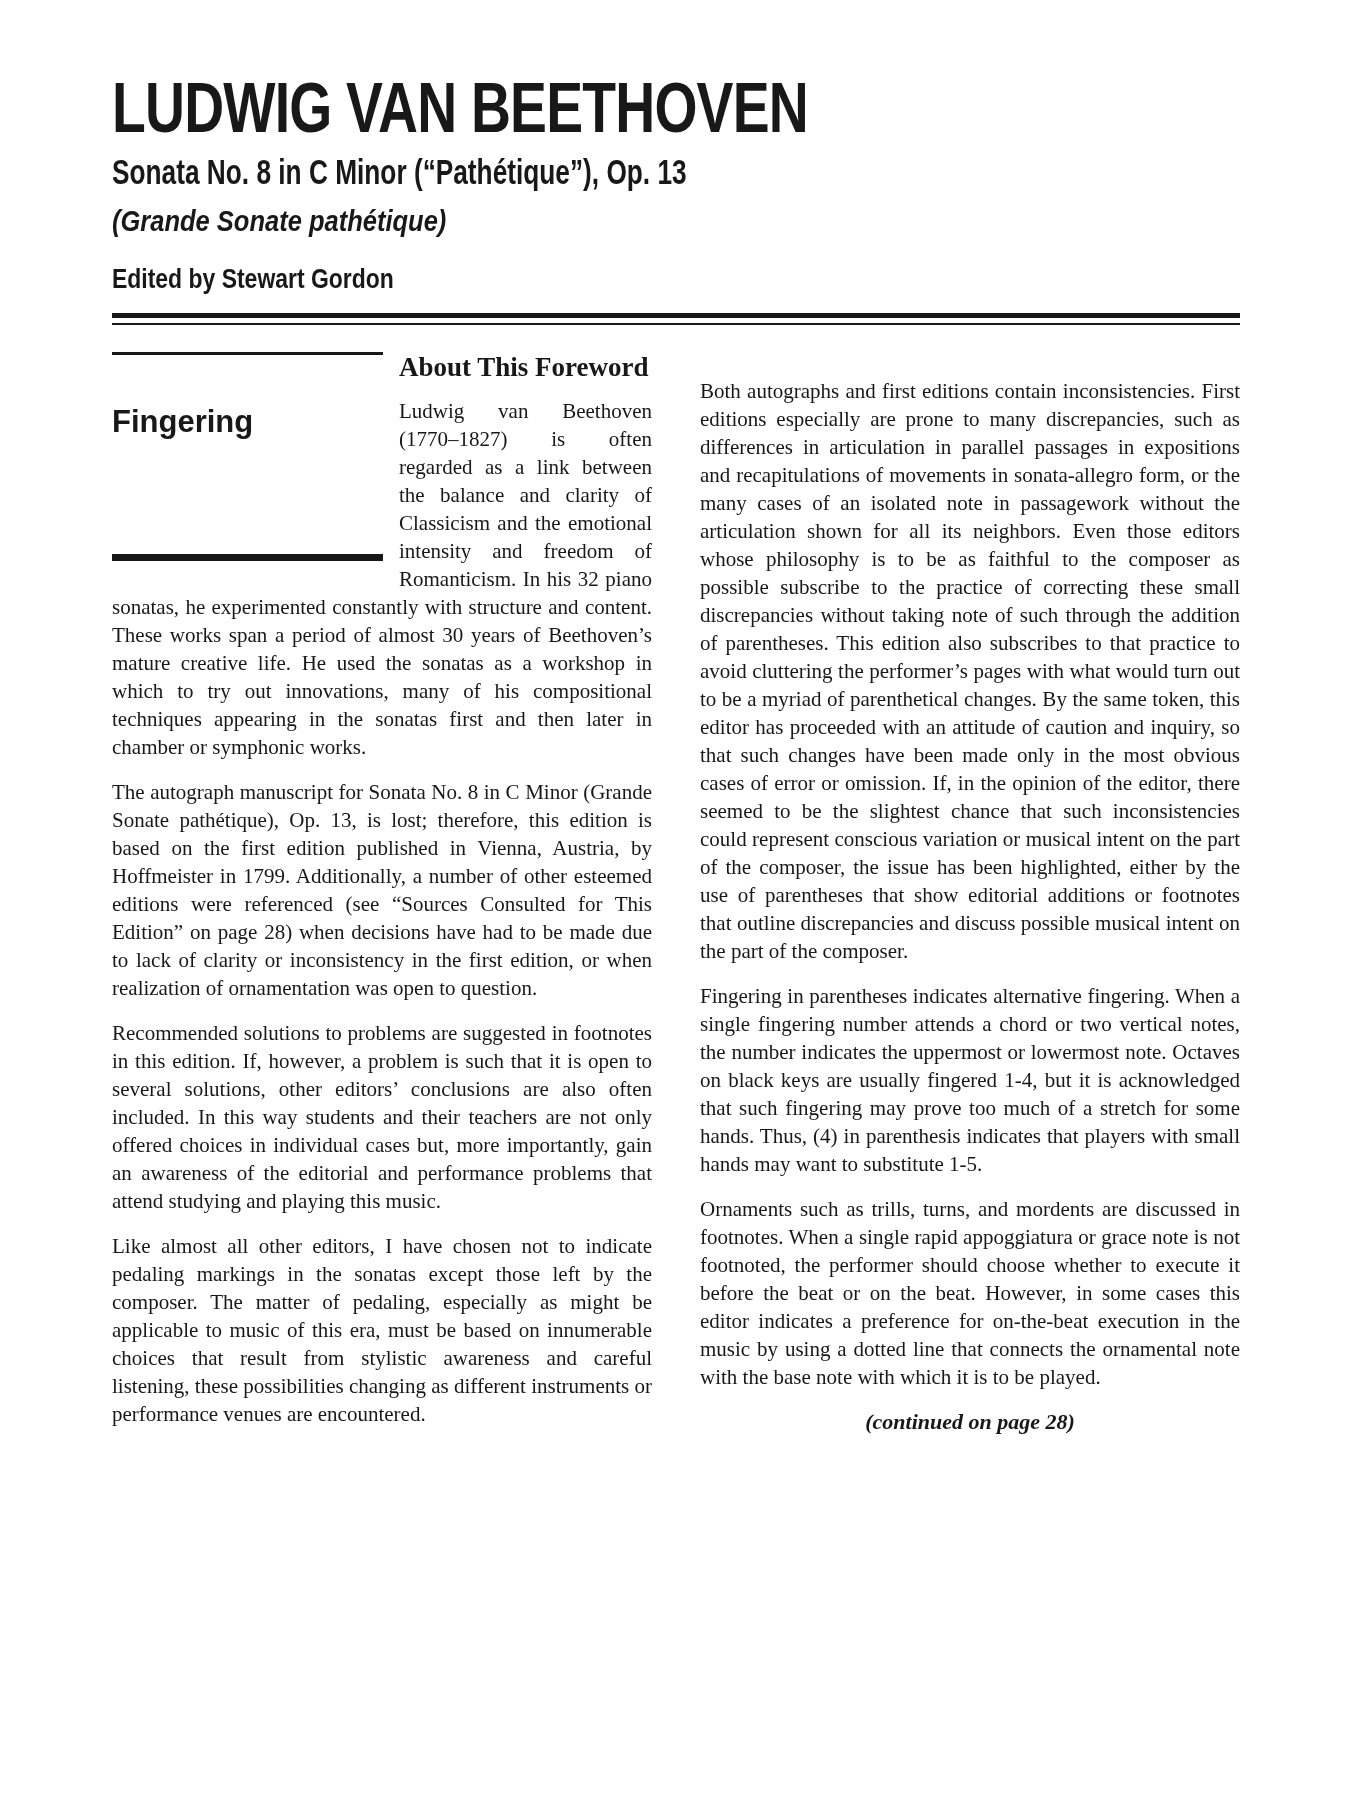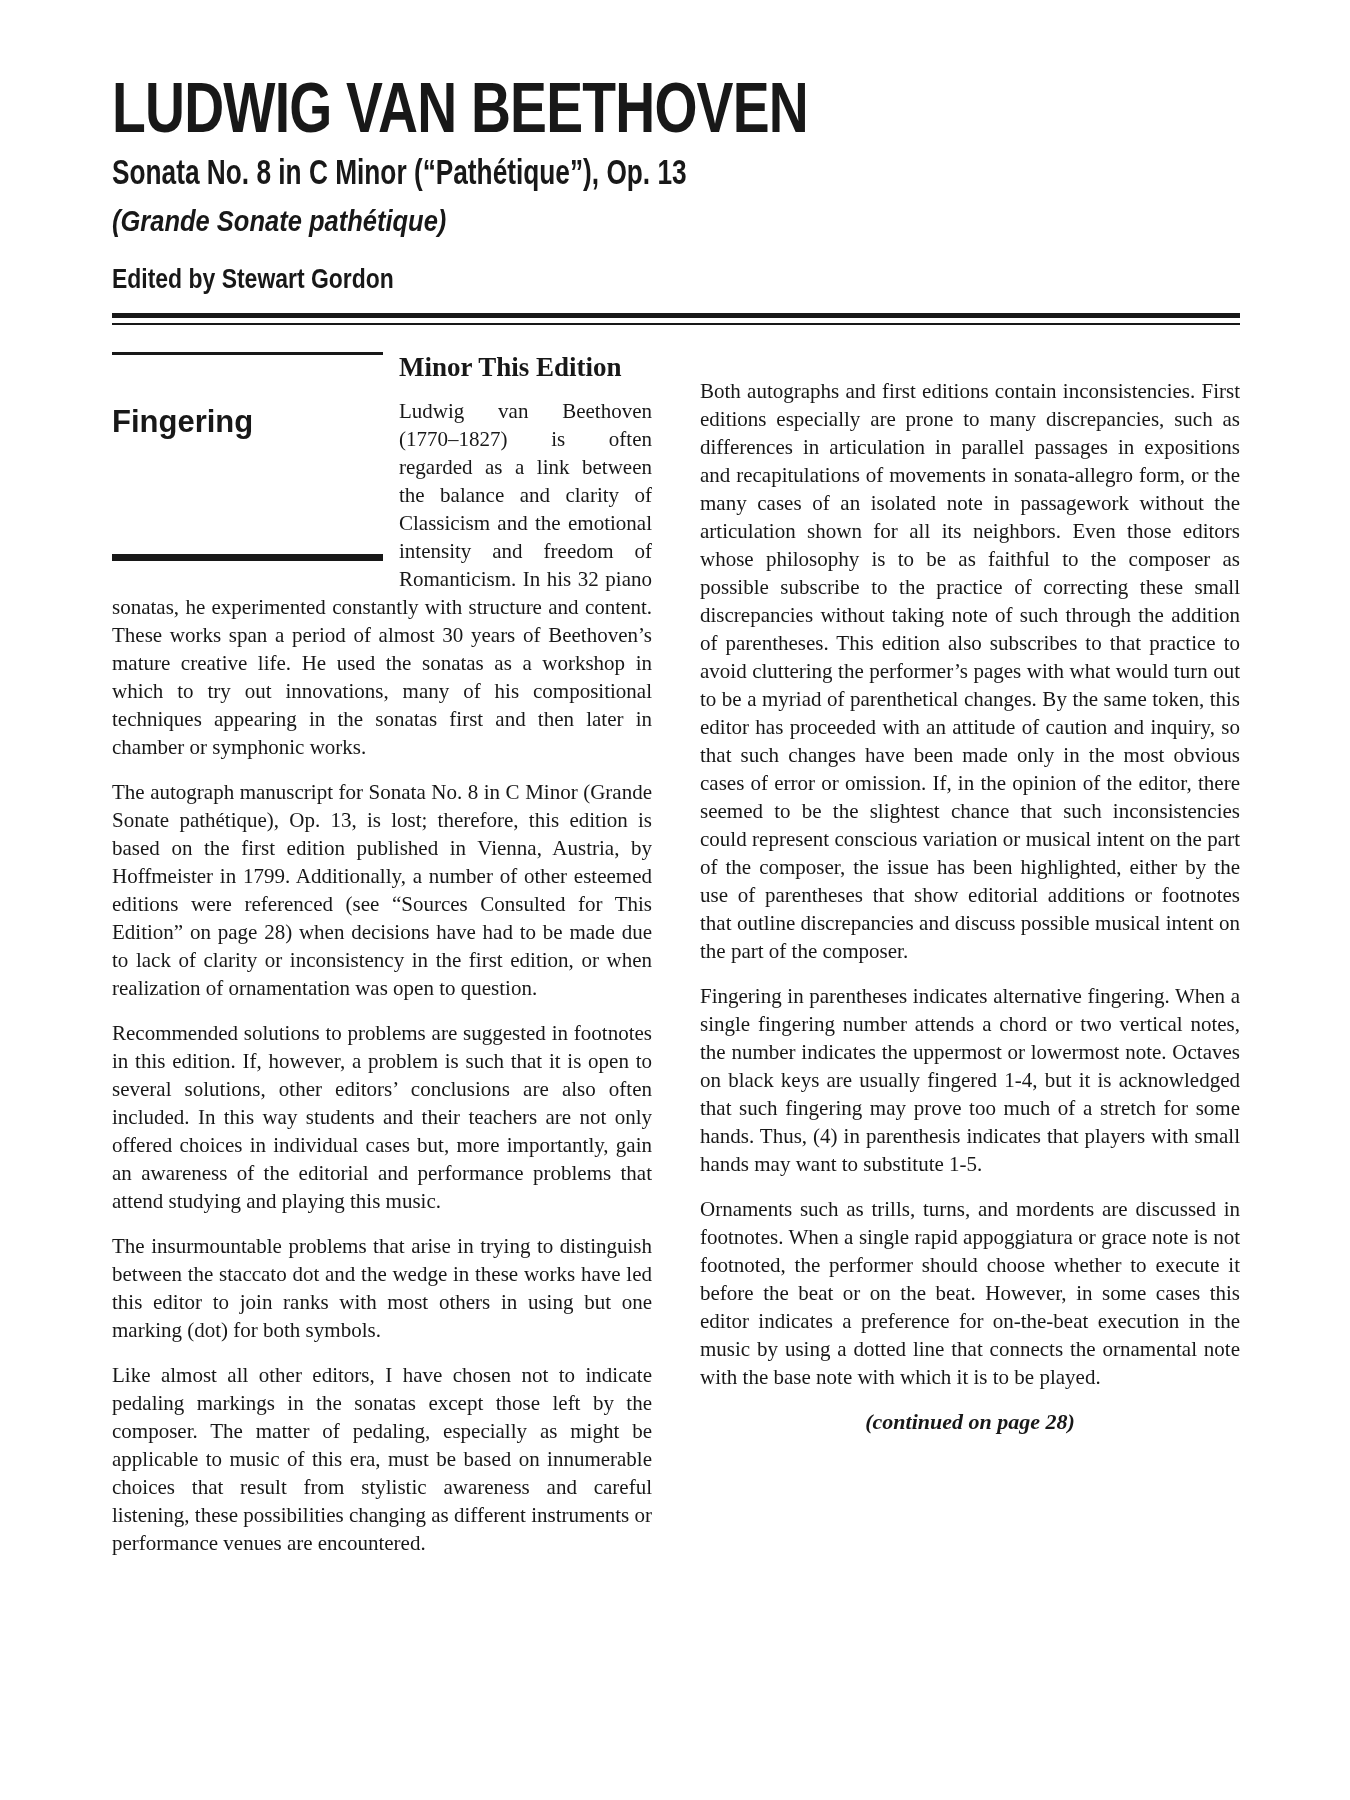--- a/index.html
+++ b/index.html
@@ -146,25 +146,24 @@
   </header>
 
   <div class="double-rule"></div>
 
   <div class="columns">
 
     <div class="col col-left">
       <div class="foreword-box">
         <div class="foreword-label">Fingering</div>
       </div>
-      <h4 class="about-heading">Minor This Edition</h4>
+      <h4 class="about-heading">About This Foreword</h4>
       <p>Ludwig van Beethoven (1770–1827) is often regarded as a link between the balance and clarity of Classicism and the emotional intensity and freedom of Romanticism. In his 32 piano sonatas, he experimented constantly with structure and content. These works span a period of almost 30 years of Beethoven’s mature creative life. He used the sonatas as a workshop in which to try out innovations, many of his compositional techniques appearing in the sonatas first and then later in chamber or symphonic works.</p>
       <p>The autograph manuscript for Sonata No. 8 in C Minor (Grande Sonate pathétique), Op. 13, is lost; therefore, this edition is based on the first edition published in Vienna, Austria, by Hoffmeister in 1799.  Additionally, a number of other esteemed editions were referenced (see “Sources Consulted for This Edition” on page 28) when decisions have had to be made due to lack of clarity or inconsistency in the first edition, or when realization of ornamentation was open to question.</p>
       <p>Recommended solutions to problems are suggested in footnotes in this edition.  If, however, a problem is such that it is open to several solutions, other editors’ conclusions are also often included.  In this way students and their teachers are not only offered choices in individual cases but, more importantly, gain an awareness of the editorial and performance problems that attend studying and playing this music.</p>
-      <p>The insurmountable problems that arise in trying to distinguish between the staccato dot and the wedge in these works have led this editor to join ranks with most others in using but one marking (dot) for both symbols.</p>
       <p>Like almost all other editors, I have chosen not to indicate pedaling markings in the sonatas except those left by the composer.  The matter of pedaling, especially as might be applicable to music of this era, must be based on innumerable choices that result from stylistic awareness and careful listening, these possibilities changing as different instruments or performance venues are encountered.</p>
     </div>
 
     <div class="col col-right">
       <p>Both autographs and first editions contain inconsistencies.  First editions especially are prone to many discrepancies, such as differences in articulation in parallel passages in expositions and recapitulations of movements in sonata-allegro form, or the many cases of an isolated note in passagework without the articulation shown for all its neighbors.  Even those editors whose philosophy is to be as faithful to the composer as possible subscribe to the practice of correcting these small discrepancies without taking note of such through the addition of parentheses.  This edition also subscribes to that practice to avoid cluttering the performer’s pages with what would turn out to be a myriad of parenthetical changes.  By the same token, this editor has proceeded with an attitude of caution and inquiry, so that such changes have been made only in the most obvious cases of error or omission.  If, in the opinion of the editor, there seemed to be the slightest chance that such inconsistencies could represent conscious variation or musical intent on the part of the composer, the issue has been highlighted, either by the use of parentheses that show editorial additions or footnotes that outline discrepancies and discuss possible musical intent on the part of the composer.</p>
       <p>Fingering in parentheses indicates alternative fingering.  When a single fingering number attends a chord or two vertical notes, the number indicates the uppermost or lowermost note.  Octaves on black keys are usually fingered 1-4, but it is acknowledged that such fingering may prove too much of a stretch for some hands.  Thus, (4) in parenthesis indicates that players with small hands may want to substitute 1-5.</p>
       <p>Ornaments such as trills, turns, and mordents are discussed in footnotes.  When a single rapid appoggiatura or grace note is not footnoted, the performer should choose whether to execute it before the beat or on the beat.  However, in some cases this editor indicates a preference for on-the-beat execution in the music by using a dotted line that connects the ornamental note with the base note with which it is to be played.</p>
       <div class="continued-note">(continued on page 28)</div>
     </div>
 

